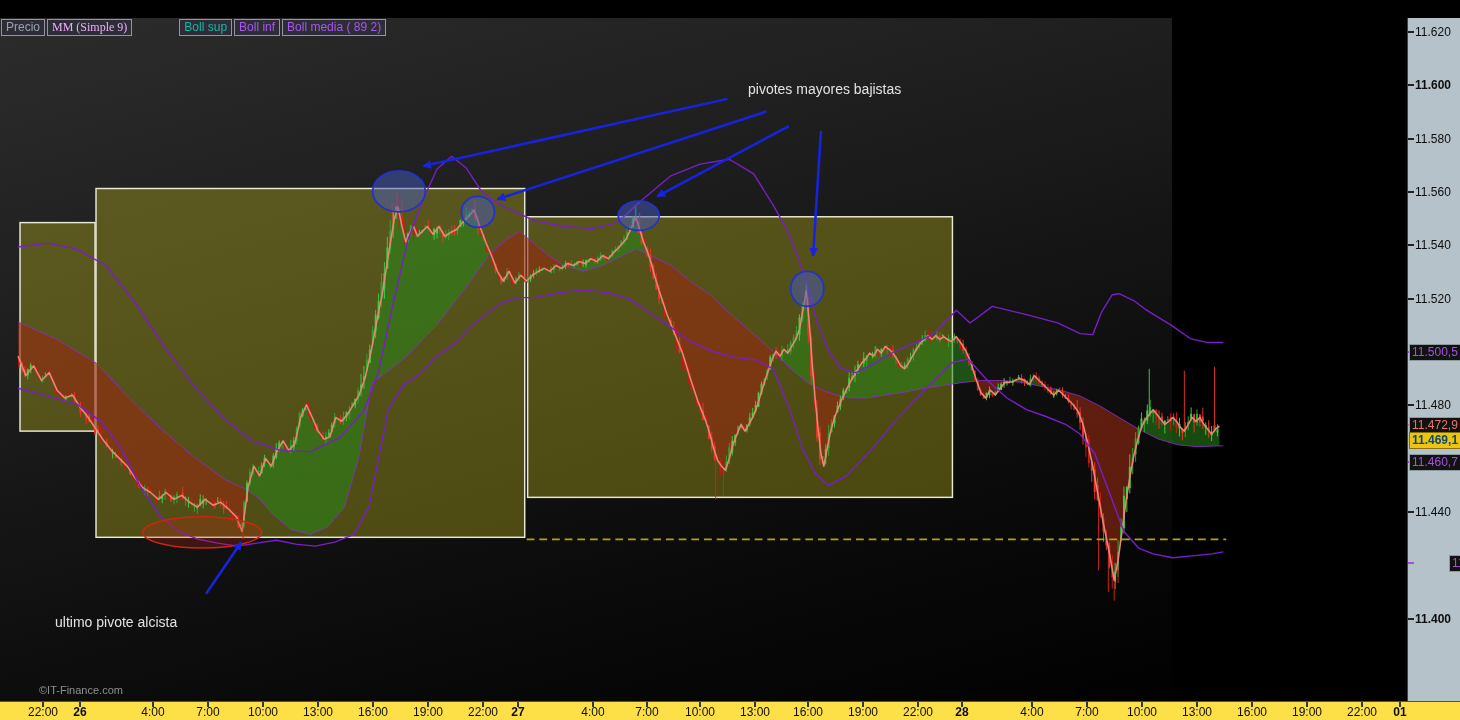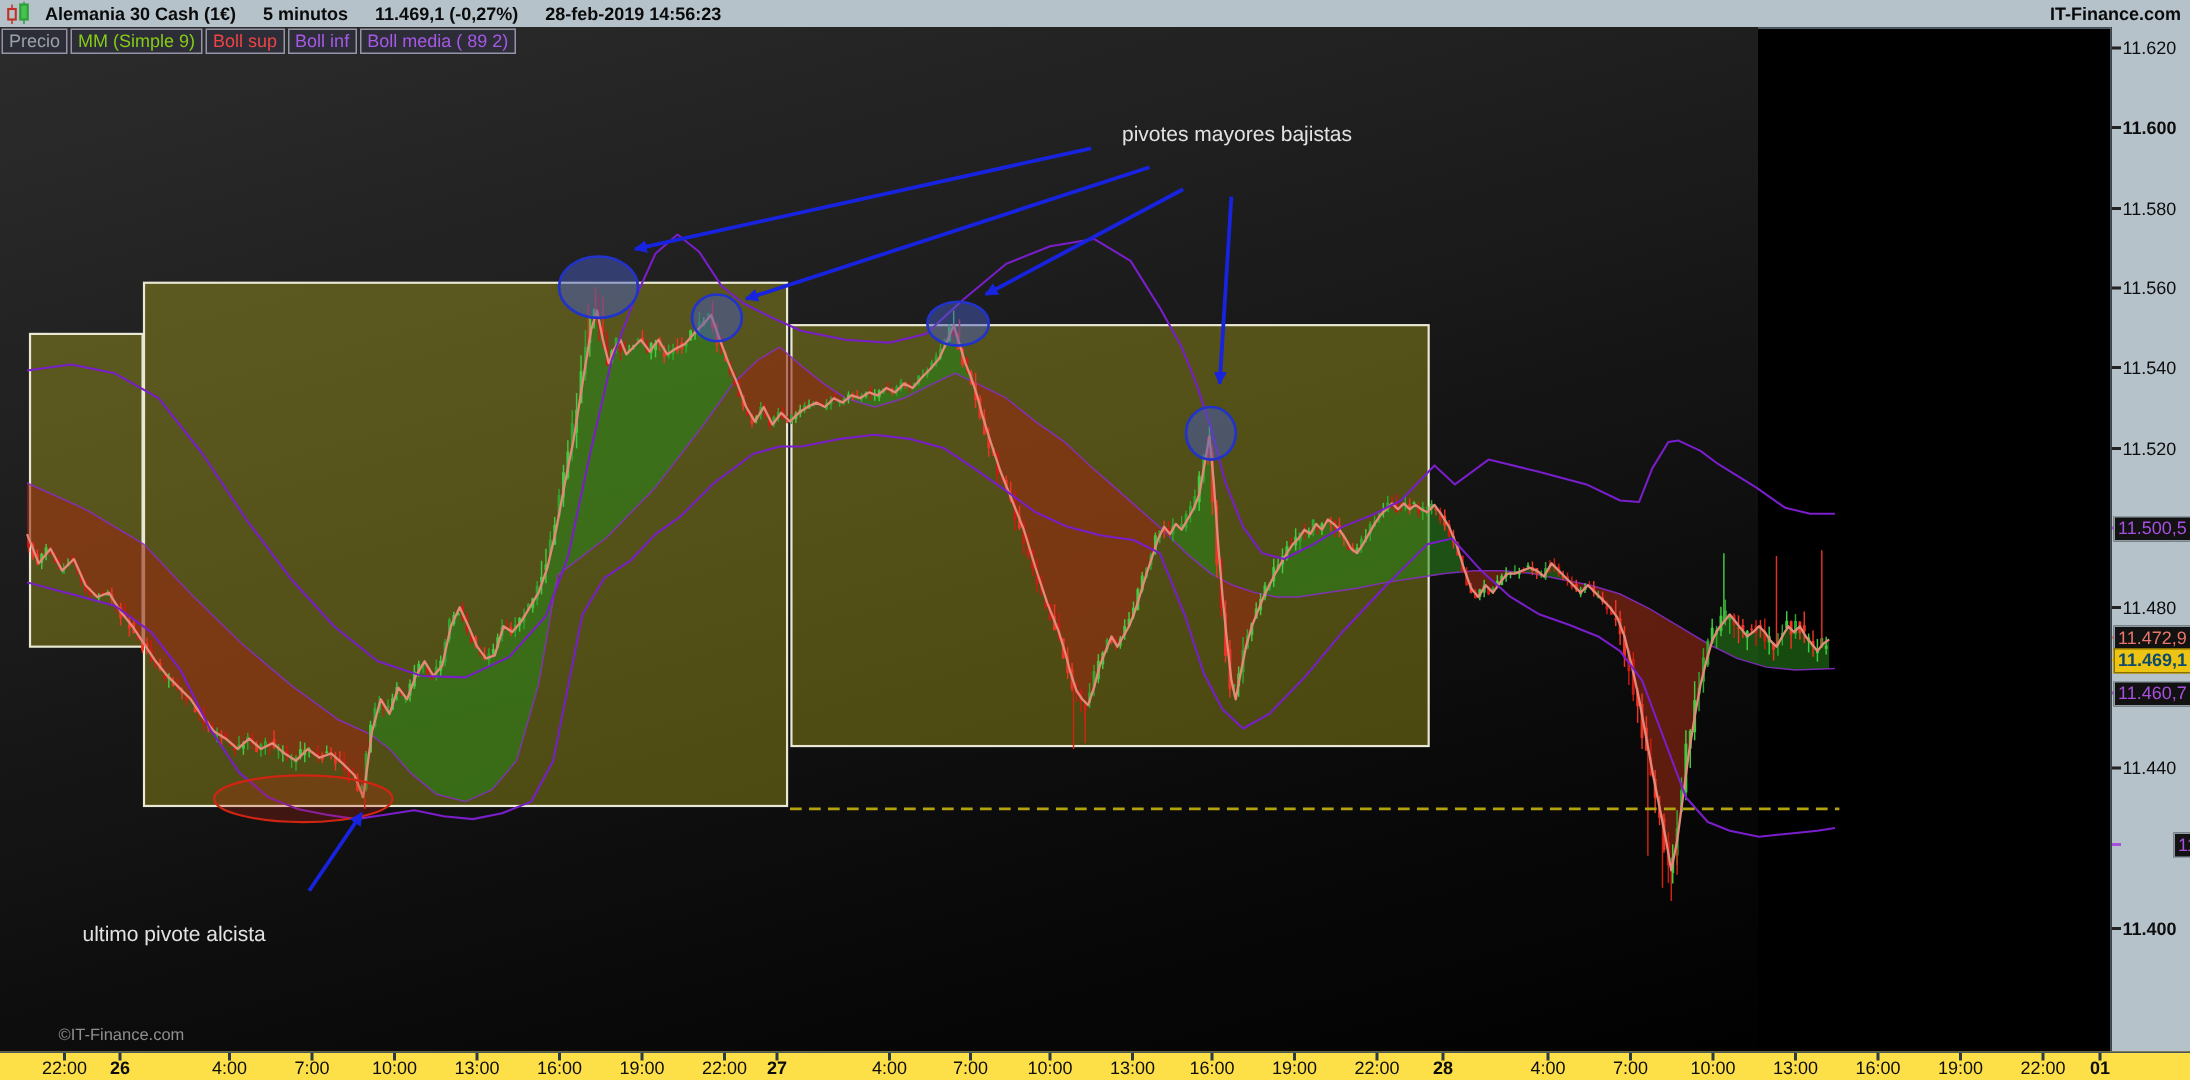--- a/index.html
+++ b/index.html
@@ -39,35 +39,20 @@
           border-top:1px solid #4a565e;}
   .xlab{position:absolute;top:3px;transform:translateX(-50%);font-size:12px;color:#0d0d0d;white-space:nowrap;}
   .xlab.bold{font-weight:bold;}
   .xtick{position:absolute;top:0;width:2px;height:5px;background:#2c3a44;}
 </style>
 </head>
 <body>
 
 <div id="root">
 
-  <div class="titlebar">
-    <span class="ico">
-      <svg width="18" height="16" viewBox="0 0 18 16">
-        <line x1="4" y1="2" x2="4" y2="15" stroke="#c03026" stroke-width="1"></line>
-        <rect x="1.5" y="5" width="5" height="7" fill="#b5c2ca" stroke="#c03026" stroke-width="1.4"></rect>
-        <line x1="12" y1="0" x2="12" y2="15" stroke="#2f9e3a" stroke-width="1"></line>
-        <rect x="9.5" y="2" width="5" height="10" fill="#45c24f" stroke="#2f9e3a" stroke-width="1.4"></rect>
-      </svg>
-    </span>
-    <span>Alemania 30 Cash (1€)</span>
-    <span>5 minutos</span>
-    <span>11.469,1 (-0,27%)</span>
-    <span>28-feb-2019 14:56:23</span>
-    <span class="brand">IT-Finance.com</span>
-  </div>
 
   <div class="chart">
     <svg id="chartsvg" width="1407" height="683" viewBox="0 18 1407 701">
         <defs>
           <marker id="ah" markerWidth="10" markerHeight="9" refX="8" refY="4.5" orient="auto" markerUnits="userSpaceOnUse">
             <path d="M0,0 L9,4.5 L0,9 z" fill="#1823e0"></path>
           </marker>
         </defs>
         <rect x="2" y="228" width="77" height="214" fill="rgba(205,196,28,0.33)" stroke="#e8e8d4" stroke-width="1.5"></rect>
         <rect x="80" y="193" width="440" height="358" fill="rgba(205,196,28,0.33)" stroke="#e8e8d4" stroke-width="1.5"></rect>
@@ -938,22 +923,22 @@
         <ellipse cx="810" cy="296" rx="17" ry="18" fill="rgba(72,92,188,0.50)" stroke="#2233cc" stroke-width="1.8"></ellipse>
         <ellipse cx="189" cy="546" rx="61" ry="16" fill="rgba(200,35,15,0.25)" stroke="#cf2512" stroke-width="1.5"></ellipse>
         <line x1="728" y1="101" x2="416" y2="170" stroke="#1823e0" stroke-width="2.6" marker-end="url(#ah)"></line>
         <line x1="768" y1="114" x2="492" y2="204" stroke="#1823e0" stroke-width="2.6" marker-end="url(#ah)"></line>
         <line x1="791" y1="129" x2="656" y2="201" stroke="#1823e0" stroke-width="2.6" marker-end="url(#ah)"></line>
         <line x1="824" y1="134" x2="816" y2="262" stroke="#1823e0" stroke-width="2.6" marker-end="url(#ah)"></line>
         <line x1="193" y1="609" x2="229" y2="556" stroke="#1823e0" stroke-width="2.6" marker-end="url(#ah)"></line>
       </svg>
     <div class="legend" id="legend">
         <span class="chip" style="color: rgb(154, 162, 170);">Precio</span>
-        <span class="chip" style="color: #84cc16;">MM (Simple 9)</span>
-        <span class="chip" style="color: #ef4444;">Boll sup</span>
+        <span class="chip" style="color: #f0abfc; font-family: Liberation Serif, serif;">MM (Simple 9)</span>
+        <span class="chip" style="color: #14b8a6; margin-left: 45px;">Boll sup</span>
         <span class="chip" style="color: rgb(167, 88, 232);">Boll inf</span>
         <span class="chip" style="color: rgb(167, 88, 232);">Boll media ( 89 2)</span>
       </div>
     <div id="annlayer">
         <div class="anntext" style="left: 748px; top: 63px;">pivotes mayores bajistas</div>
         <div class="anntext" style="left: 55px; top: 596px;">ultimo pivote alcista</div>
       </div>
     <div class="watermark" id="watermark" style="left: 3px; top: 666px; margin-left: 36px;">©IT-Finance.com</div>
   </div>
 

